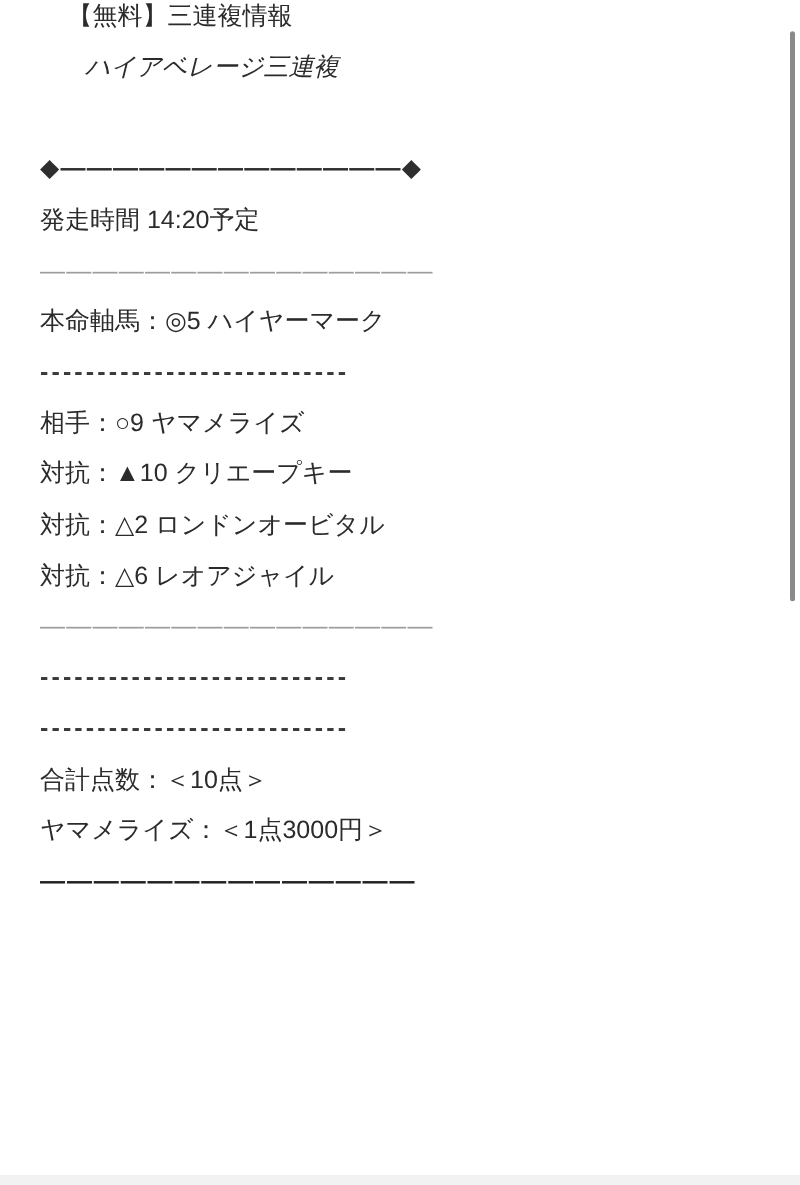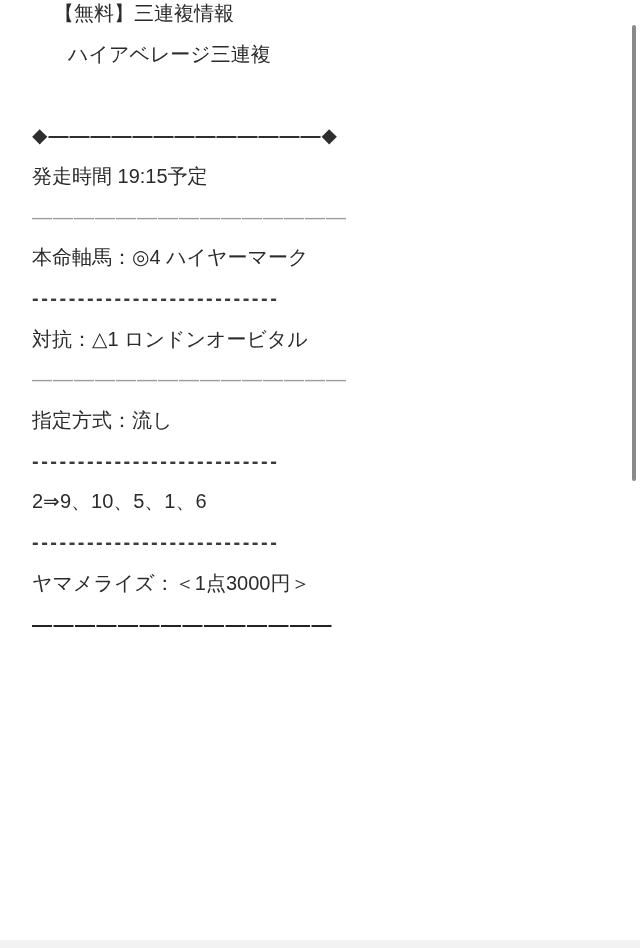--- a/index.html
+++ b/index.html
@@ -19,21 +19,21 @@
     font-size: 20px;
     line-height: 40.7px;
     margin-top: -7px;
     padding-left: 32px;
   }
   .line {
     min-height: 40.7px;
     white-space: pre;
   }
   .indent-1 { padding-left: 22px; }
-  .indent-2 { padding-left: 36px; }
+  .indent-2 { padding-left: 36px; font-style: italic; }
   .rule-diamond {
     font-weight: bold;
     letter-spacing: 1px;
     color: #2e2e2e;
   }
   .rule-em {
     color: #9c9c9c;
     letter-spacing: 1px;
   }
   .rule-hyphen {
@@ -65,28 +65,30 @@
   }
 </style>
 </head>
 <body>
 
 <div class="content">
   <div class="line indent-1">【無料】三連複情報</div>
   <div class="line indent-2">ハイアベレージ三連複</div>
   <div class="line"></div>
   <div class="line rule-diamond">◆—————————————◆</div>
-  <div class="line">発走時間 19:15予定</div>
+  <div class="line">発走時間 14:20予定</div>
   <div class="line rule-em">———————————————</div>
-  <div class="line">本命軸馬：◎4 ハイヤーマーク</div>
+  <div class="line">本命軸馬：◎5 ハイヤーマーク</div>
   <div class="line rule-hyphen">---------------------------</div>
-  <div class="line">対抗：△1 ロンドンオービタル</div>
+  <div class="line">相手：○9 ヤマメライズ</div>
+  <div class="line">対抗：▲10 クリエープキー</div>
+  <div class="line">対抗：△2 ロンドンオービタル</div>
+  <div class="line">対抗：△6 レオアジャイル</div>
   <div class="line rule-em">———————————————</div>
-  <div class="line">指定方式：流し</div>
   <div class="line rule-hyphen">---------------------------</div>
-  <div class="line">2⇒9、10、5、1、6</div>
   <div class="line rule-hyphen">---------------------------</div>
+  <div class="line">合計点数：＜10点＞</div>
   <div class="line">ヤマメライズ：＜1点3000円＞</div>
   <div class="line rule-heavy">——————————————</div>
 </div>
 
 <div class="scrollbar-thumb"></div>
 <div class="bottom-strip"></div>
 
 </body></html>

